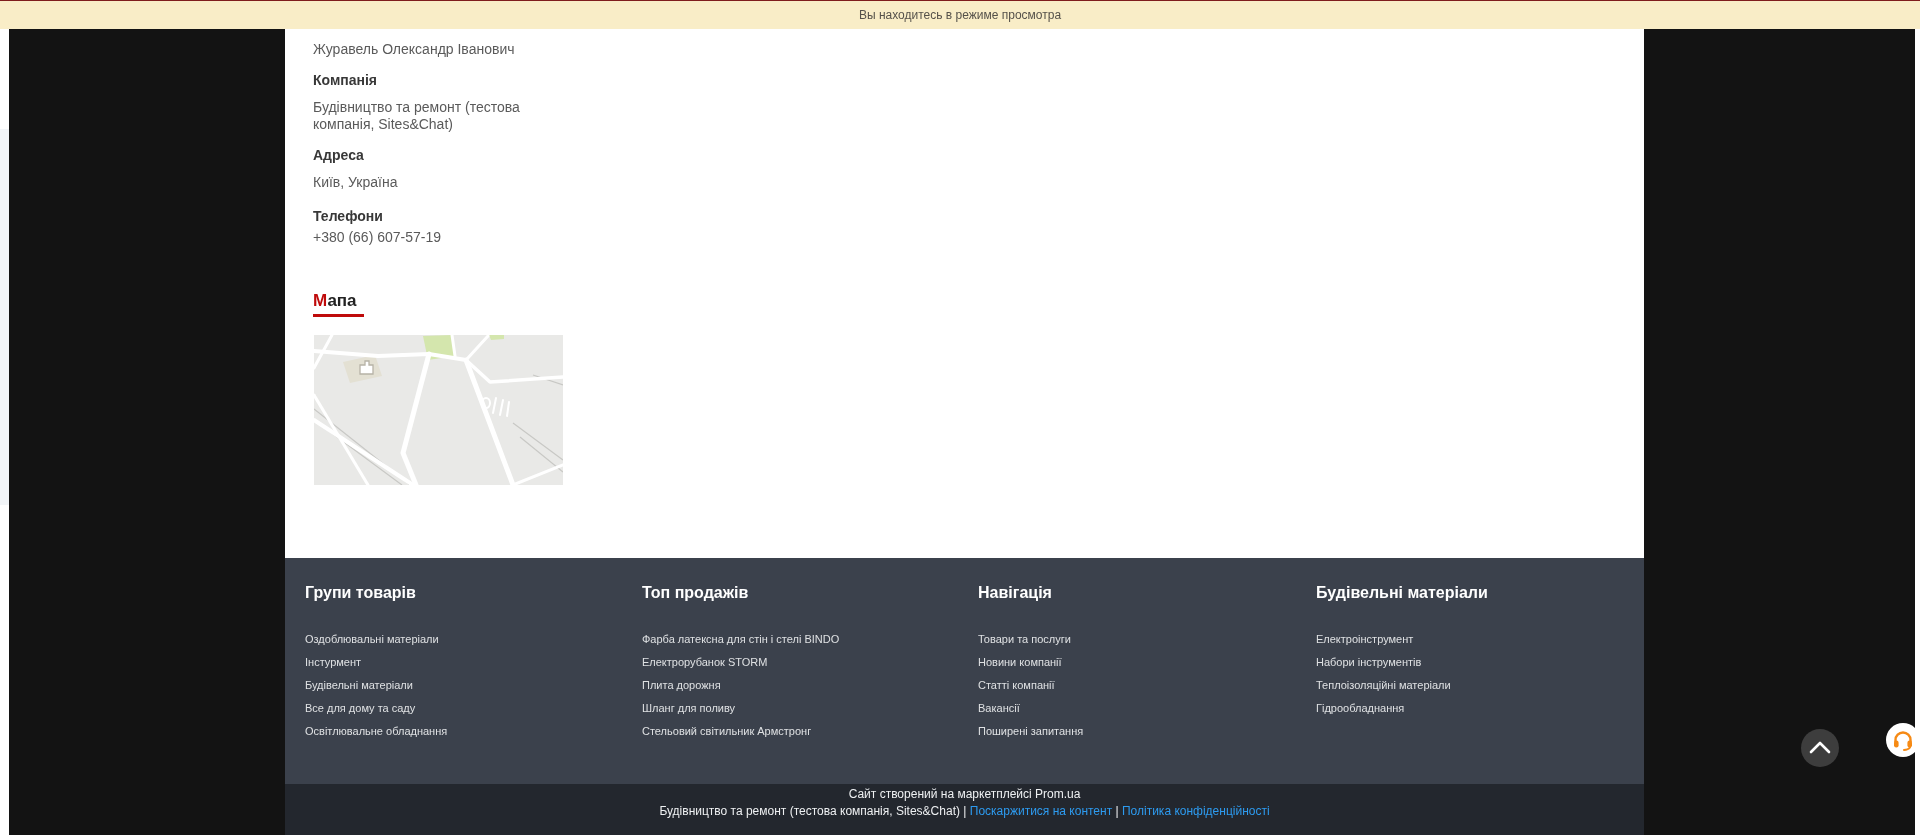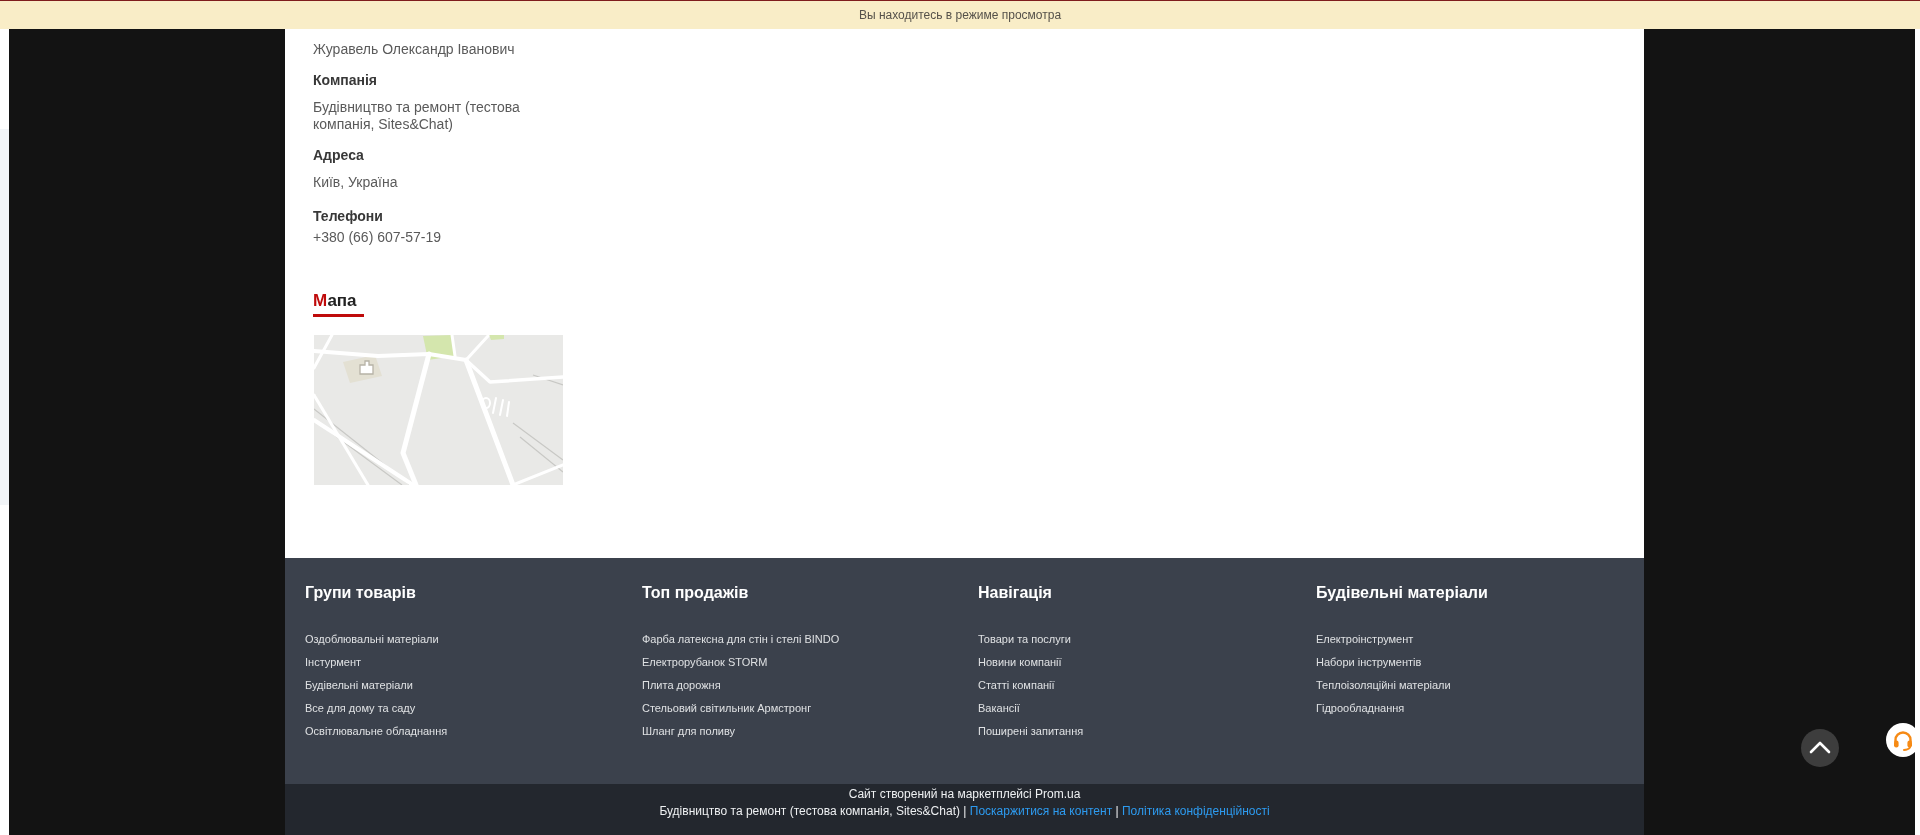--- a/index.html
+++ b/index.html
@@ -163,22 +163,22 @@
       <li><a class="footer-link">Освітлювальне обладнання</a></li>
     </ul>
   </div>
 
   <div id="f-col-1" class="f-col">
     <h3>Топ продажів</h3>
     <ul>
       <li><a class="footer-link">Фарба латексна для стін і стелі BINDO</a></li>
       <li><a class="footer-link">Електрорубанок STORM</a></li>
       <li><a class="footer-link">Плита дорожня</a></li>
+      <li><a class="footer-link">Шланг для поливу</a></li>
       <li><a class="footer-link">Стельовий світильник Армстронг</a></li>
-      <li><a class="footer-link">Шланг для поливу</a></li>
     </ul>
   </div>
 
   <div id="f-col-2" class="f-col">
     <h3>Навігація</h3>
     <ul>
       <li><a class="footer-link">Товари та послуги</a></li>
       <li><a class="footer-link">Новини компанії</a></li>
       <li><a class="footer-link">Статті компанії</a></li>
       <li><a class="footer-link">Вакансії</a></li>

